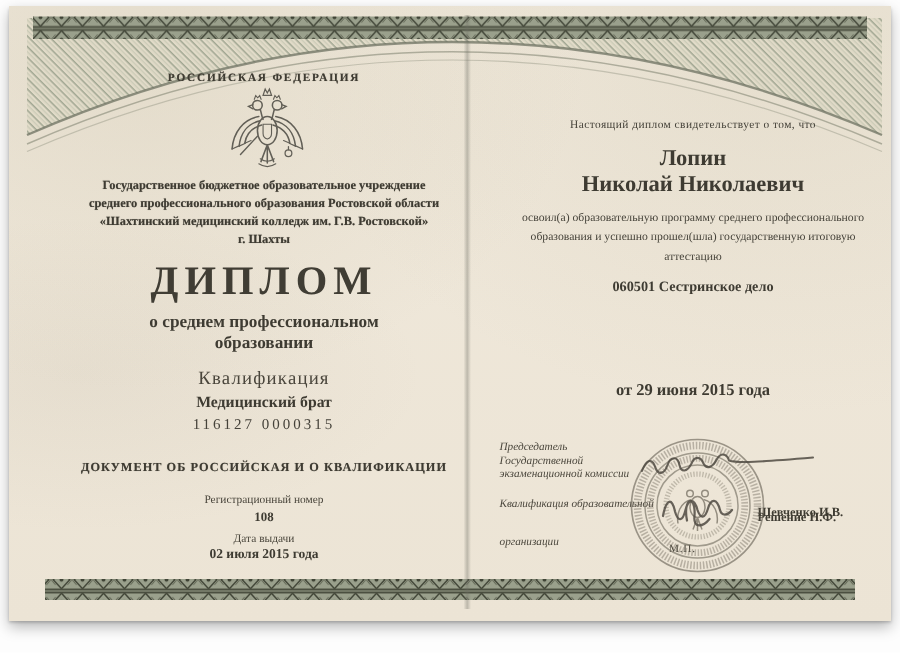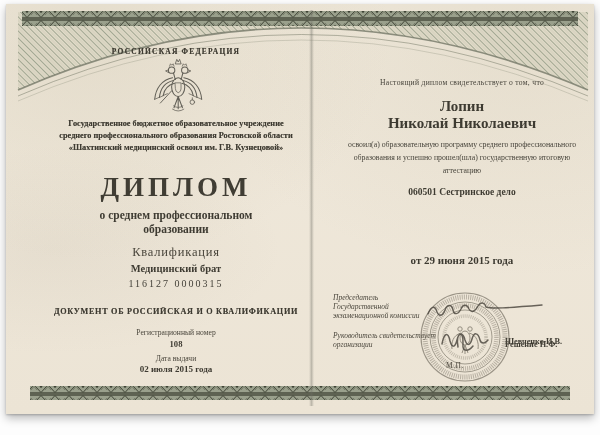--- a/index.html
+++ b/index.html
@@ -78,21 +78,22 @@
 
       <use href="#dheagle" transform="translate(144,53) scale(0.94)" opacity=".9"></use>
     </svg>
 
     <div class="fold"></div>
 
     <div class="t lc b faded" style="top:43px;font-size:7.5px;letter-spacing:1.2px;">РОССИЙСКАЯ ФЕДЕРАЦИЯ</div>
 
     <div class="t lc b faded" style="top:115px;font-size:8.3px;">Государственное бюджетное образовательное учреждение</div>
     <div class="t lc b faded" style="top:127px;font-size:8.3px;">среднего профессионального образования Ростовской области</div>
-    <div class="t lc b faded" style="top:139px;font-size:8.3px;">«Шахтинский медицинский освоил им. Г.В. Кузнецовой»</div>
+    <div class="t lc b faded" style="top:139px;font-size:8.3px;">«Шахтинский медицинский колледж им. Г.В. Ростовской»</div>
+    <div class="t lc b faded" style="top:151px;font-size:8.3px;">г. Шахты</div>
 
     <div class="t lc b" style="top:168px;font-size:27px;letter-spacing:4px;color:#403d34;">ДИПЛОМ</div>
 
     <div class="t lc b" style="top:219px;font-size:11.5px;">образовании</div>
     <div class="t lc b" style="top:205px;font-size:11.5px;">о среднем профессиональном</div>
 
     <div class="t lc" style="top:241px;font-size:12.5px;letter-spacing:.8px;color:#4a463c;">Квалификация</div>
     <div class="t lc b" style="top:259px;font-size:10.5px;">Медицинский брат</div>
     <div class="t lc" style="top:274px;font-size:10px;letter-spacing:2px;color:#45423a;">116127 0000315</div>
 
@@ -114,22 +115,22 @@
     <div class="t rc" style="top:162px;font-size:7.8px;color:#46433a;">аттестацию</div>
 
     <div class="t rc b" style="top:183px;font-size:9.5px;">060501 Сестринское дело</div>
 
     <div class="t rc b" style="top:250px;font-size:11px;">от 29 июня 2015 года</div>
 
     <div class="t rl" style="top:289px;font-size:7.5px;">Председатель</div>
     <div class="t rl" style="top:298px;font-size:7.5px;">Государственной</div>
     <div class="t rl" style="top:307px;font-size:7.5px;">экзаменационной комиссии</div>
 
-    <div class="t rl" style="top:327px;font-size:7.5px;">Руководитель свидетельствует</div>
-    <div class="t rl" style="top:336px;font-size:7.5px;">организации</div>
+    <div class="t rl" style="top:327px;font-size:7.5px;">Квалификация образовательной</div>
+    <div class="t rl" style="top:352px;font-size:7.5px;">организации</div>
 
     <div class="t b" style="left:499px;top:305px;font-size:8.3px;margin-top:28px;">Шевченко И.В.</div>
     <div class="t b" style="left:499px;top:336px;font-size:8.3px;">Решение Н.Ф.</div>
 
     <div class="t" style="left:440px;top:357px;font-size:7.5px;letter-spacing:.5px;color:#4a463c;">М.П.</div>
 
     <svg class="overlay" viewBox="0 0 588 410">
       <g stroke="#6d675a" fill="none" transform="translate(459,333)">
         <circle r="44" stroke-width="1.1" opacity=".65"></circle>
         <circle r="40" stroke-width="5" opacity=".42" stroke-dasharray="1,1.15"></circle>

